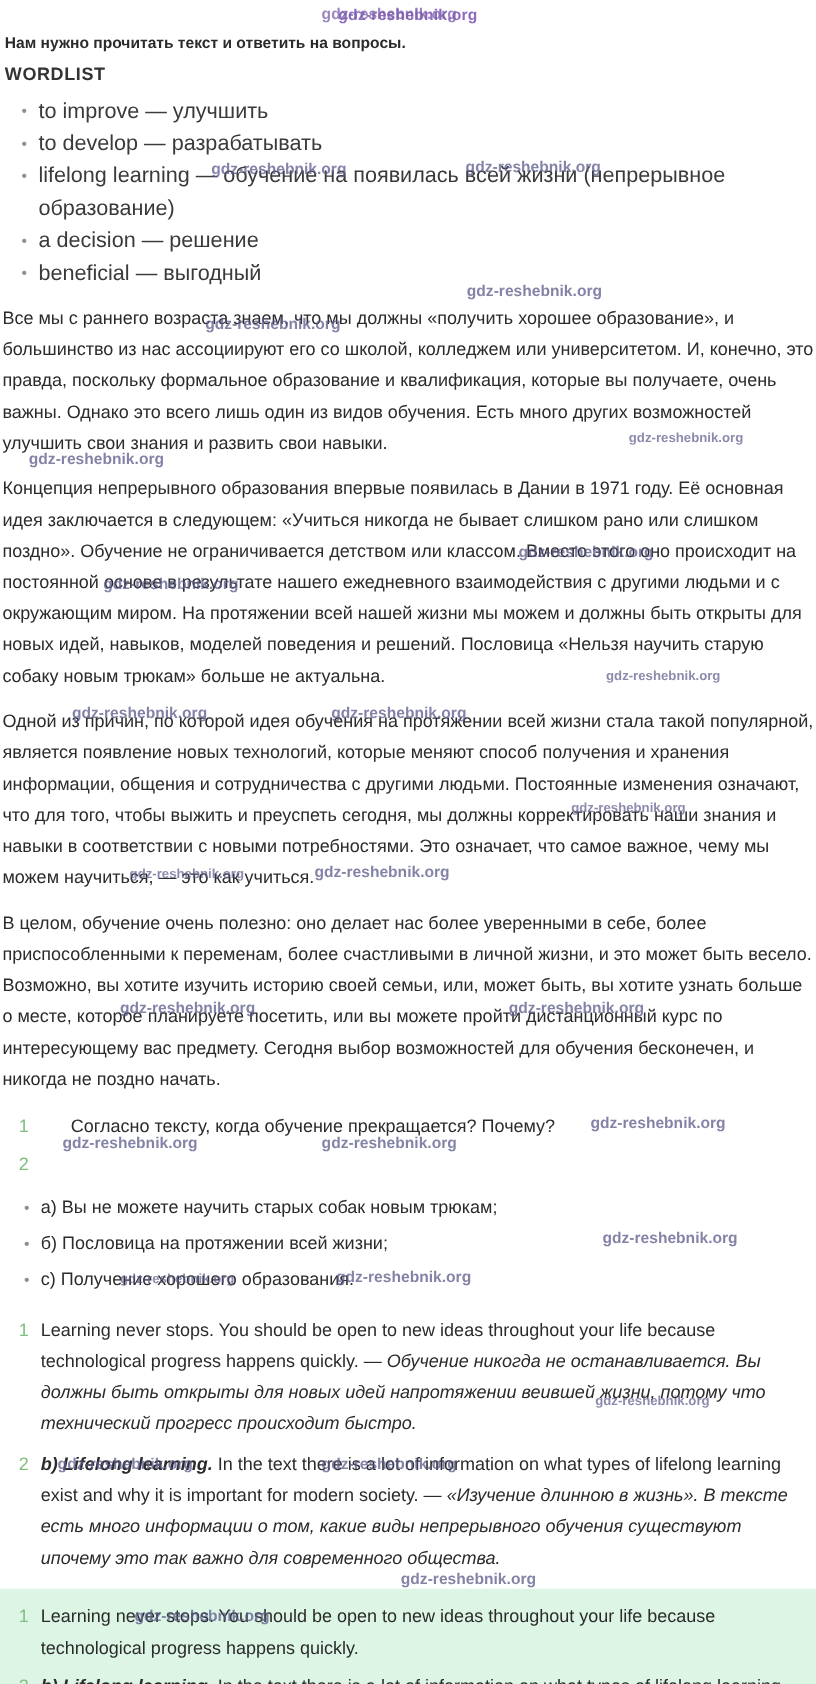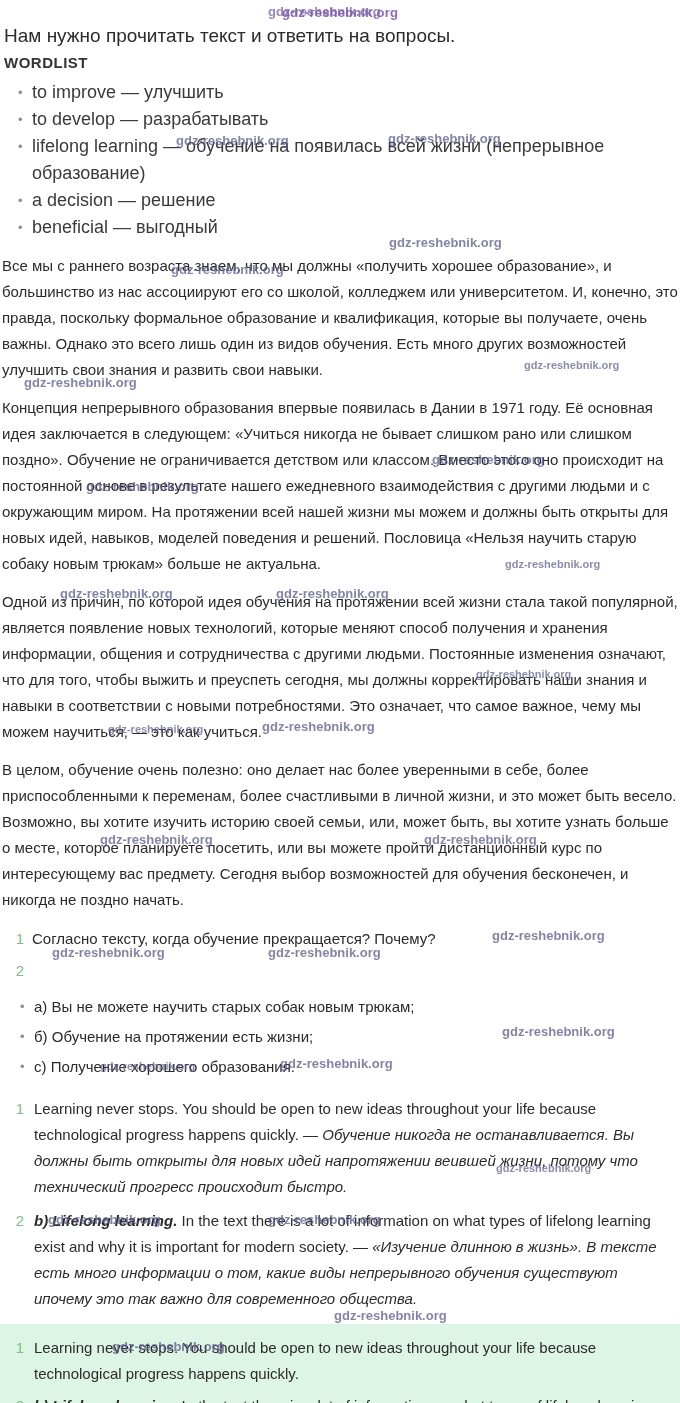--- a/index.html
+++ b/index.html
@@ -23,24 +23,25 @@
   }
   .top-wm {
     text-align: center;
     color: #8e6bbf;
     font-size: 13px;
     font-weight: bold;
     padding-top: 5px;
     letter-spacing: 0.2px;
   }
   .intro {
-    font-size: 19px;
+    font-size: 13px;
     line-height: 20px;
     padding: 6px 4px 0 4px;
     color: #2b2b2b;
+    font-weight: bold;
   }
   .wordlist-title {
     font-size: 15px;
     font-weight: bold;
     letter-spacing: 0.5px;
     padding: 8px 4px 2px 4px;
     color: #333;
   }
   ul.wordlist {
     list-style: none;
@@ -83,20 +84,21 @@
     color: #7fbf7f;
     width: 22px;
     flex: 0 0 22px;
     text-align: right;
     padding-right: 8px;
     font-size: 15px;
   }
   .q-text {
     flex: 1 1 auto;
     color: #2b2b2b;
+    margin-left: 27px;
   }
   ul.options {
     list-style: none;
     margin: 5px 0 4px 0;
     padding: 0 0 0 18px;
   }
   ul.options li {
     position: relative;
     font-size: 15px;
     line-height: 30px;
@@ -185,21 +187,21 @@
     <div class="q-row">
       <div class="q-num">1</div>
       <div class="q-text">Согласно тексту, когда обучение прекращается? Почему?</div>
     </div>
     <div class="q-row">
       <div class="q-num">2</div>
     </div>
 
     <ul class="options">
       <li>а) Вы не можете научить старых собак новым трюкам;</li>
-      <li>б) Обучение на протяжении есть жизни;</li>
+      <li>б) Пословица на протяжении всей жизни;</li>
       <li>с) Получение хорошего образования.</li>
     </ul>
   </div>
 
   <div class="qa-block">
     <div class="answer-row">
       <div class="ans-num">1</div>
       <div class="ans-text">
         <span>Learning never stops. You should be open to new ideas throughout your life because technological progress happens quickly. —</span>
         <span class="ital">Обучение никогда не останавливается. Вы должны быть открыты для новых идей напротяжении веившей жизни, потому что технический прогресс происходит быстро.</span>

